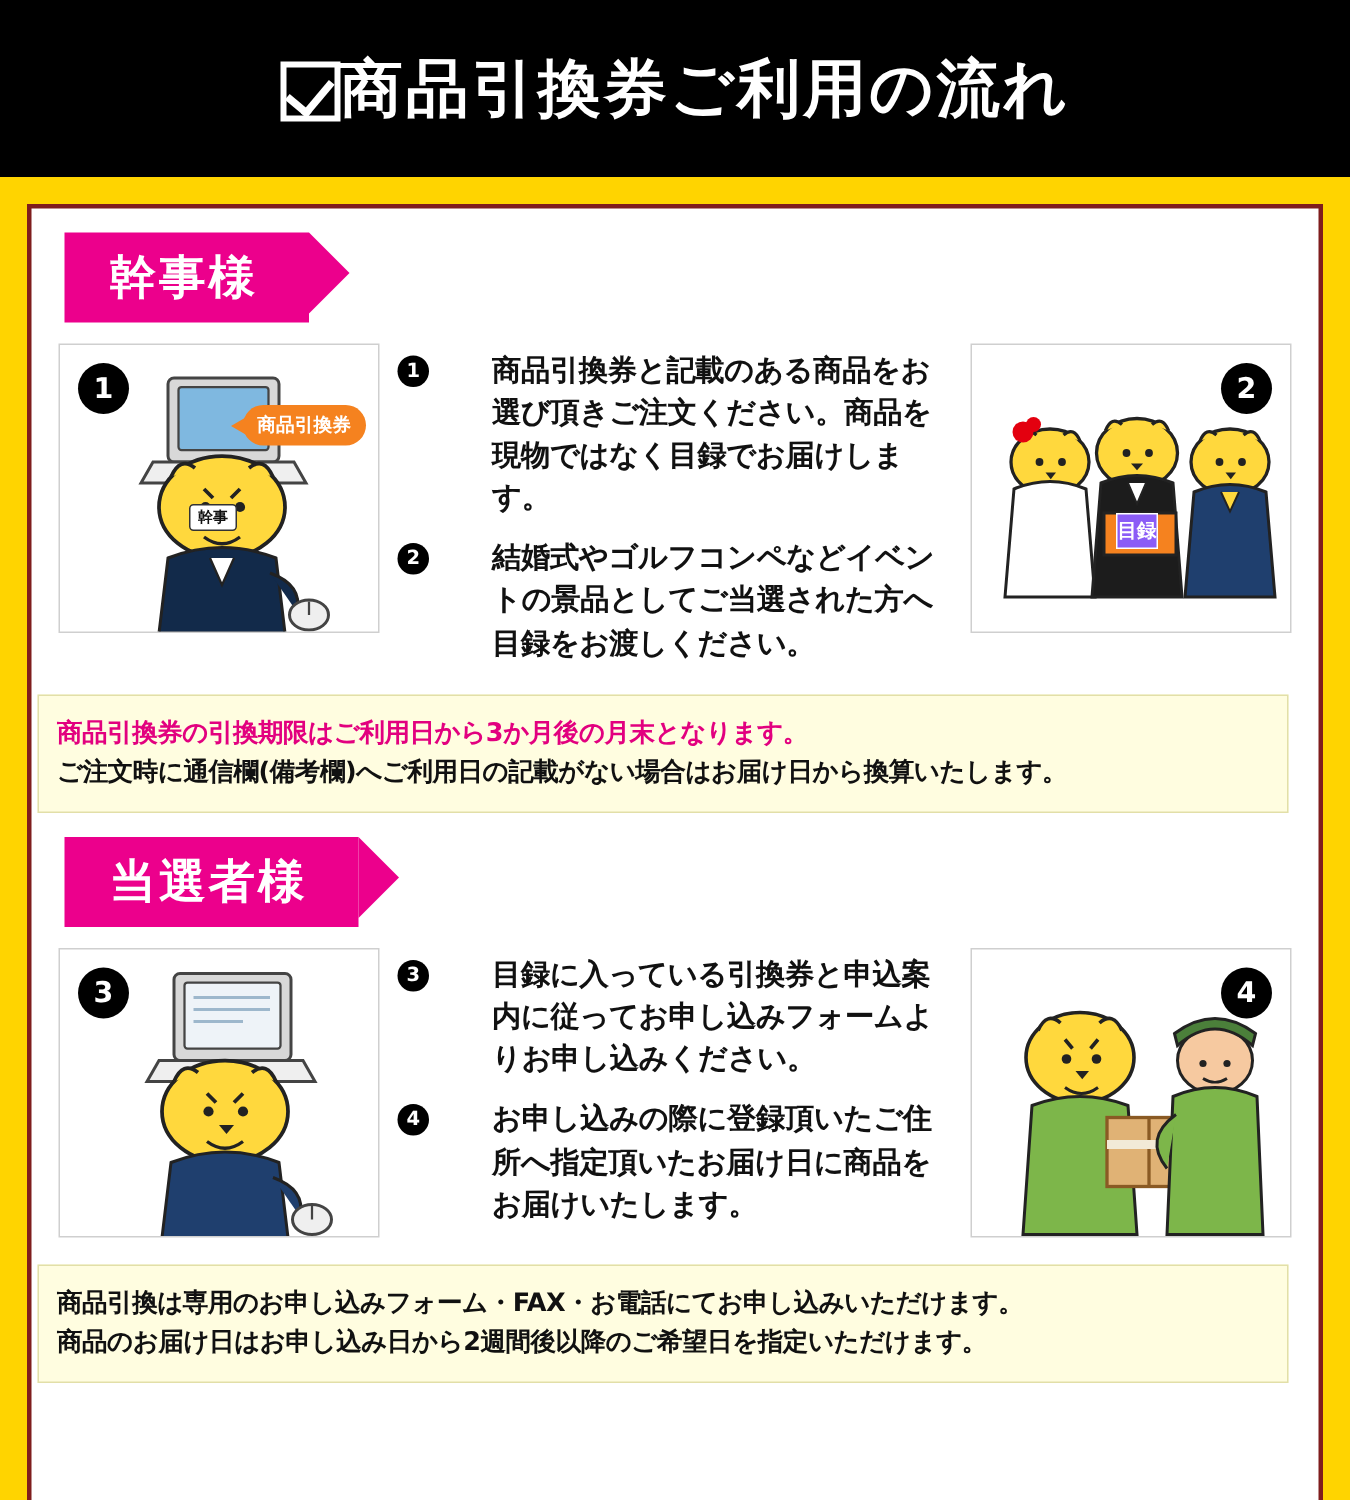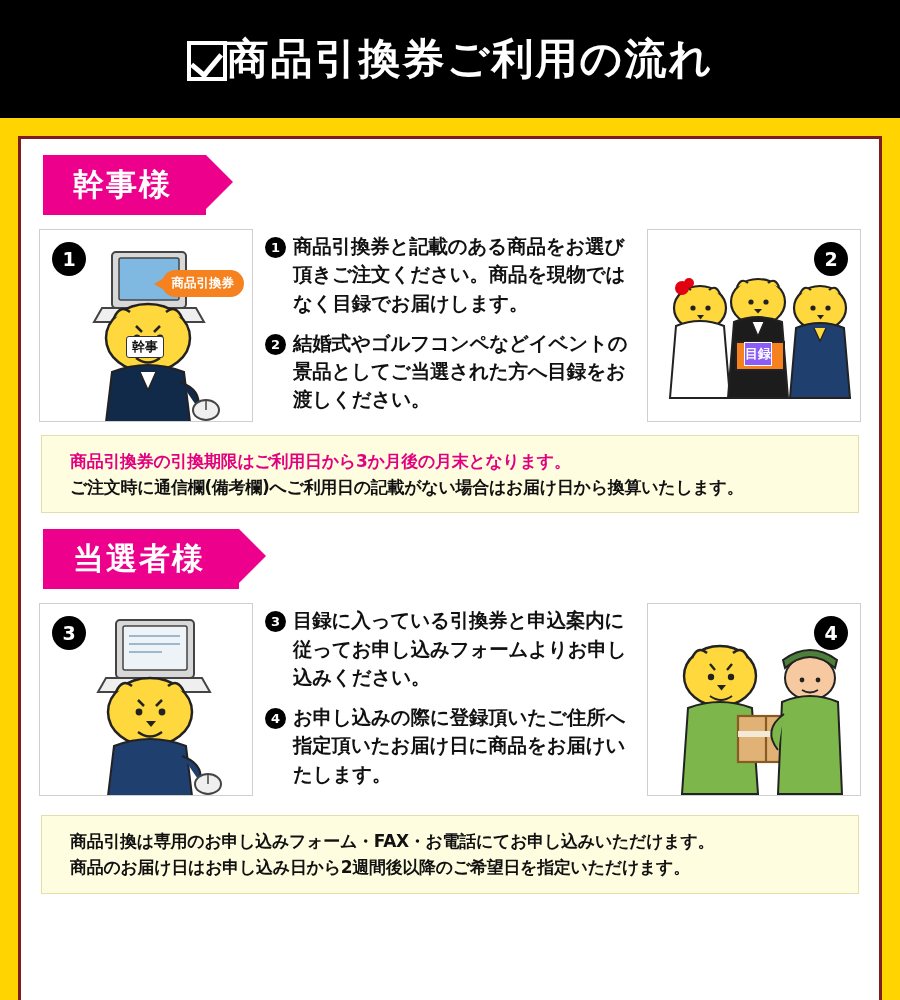--- a/index.html
+++ b/index.html
@@ -122,28 +122,29 @@
     font-weight: bold;
     display: flex; align-items: center; justify-content: center;
     margin-top: 4px;
   }
   .step-text {
     font-size: 19.5px;
     line-height: 1.45;
     font-weight: bold;
     color: #111;
     letter-spacing: -0.2px;
+    margin-left: 35px;
   }
 
   
   .note {
-    margin: 8px 20px 0 20px;
+    margin: 8px 20px 0 4px;
     background: #fffde0;
     border: 1px solid #e2dfa8;
-    padding: 12px 28px;
+    padding: 12px 12px;
   }
   .note p {
     font-size: 17px;
     font-weight: bold;
     line-height: 1.55;
     color: #111;
     letter-spacing: -0.3px;
   }
   .note p.accent { color: #e2007f; }
   .note.plain { background: #fffde0; }
@@ -165,21 +166,21 @@
     left: -8px; bottom: 6px;
     border-top: 7px solid transparent;
     border-bottom: 7px solid transparent;
     border-right: 12px solid #f5821f;
   }
   .kanji-tag {
     position: absolute;
     background: #fff;
     border: 1.5px solid #333;
     border-radius: 3px;
-    font-size: 13px;
+    font-size: 10px;
     font-weight: bold;
     padding: 1px 5px;
     color: #111;
   }
   .label-red {
     position: absolute;
     background: #8b5cf6;
     color: #fff;
     font-size: 13px;
     font-weight: bold;

